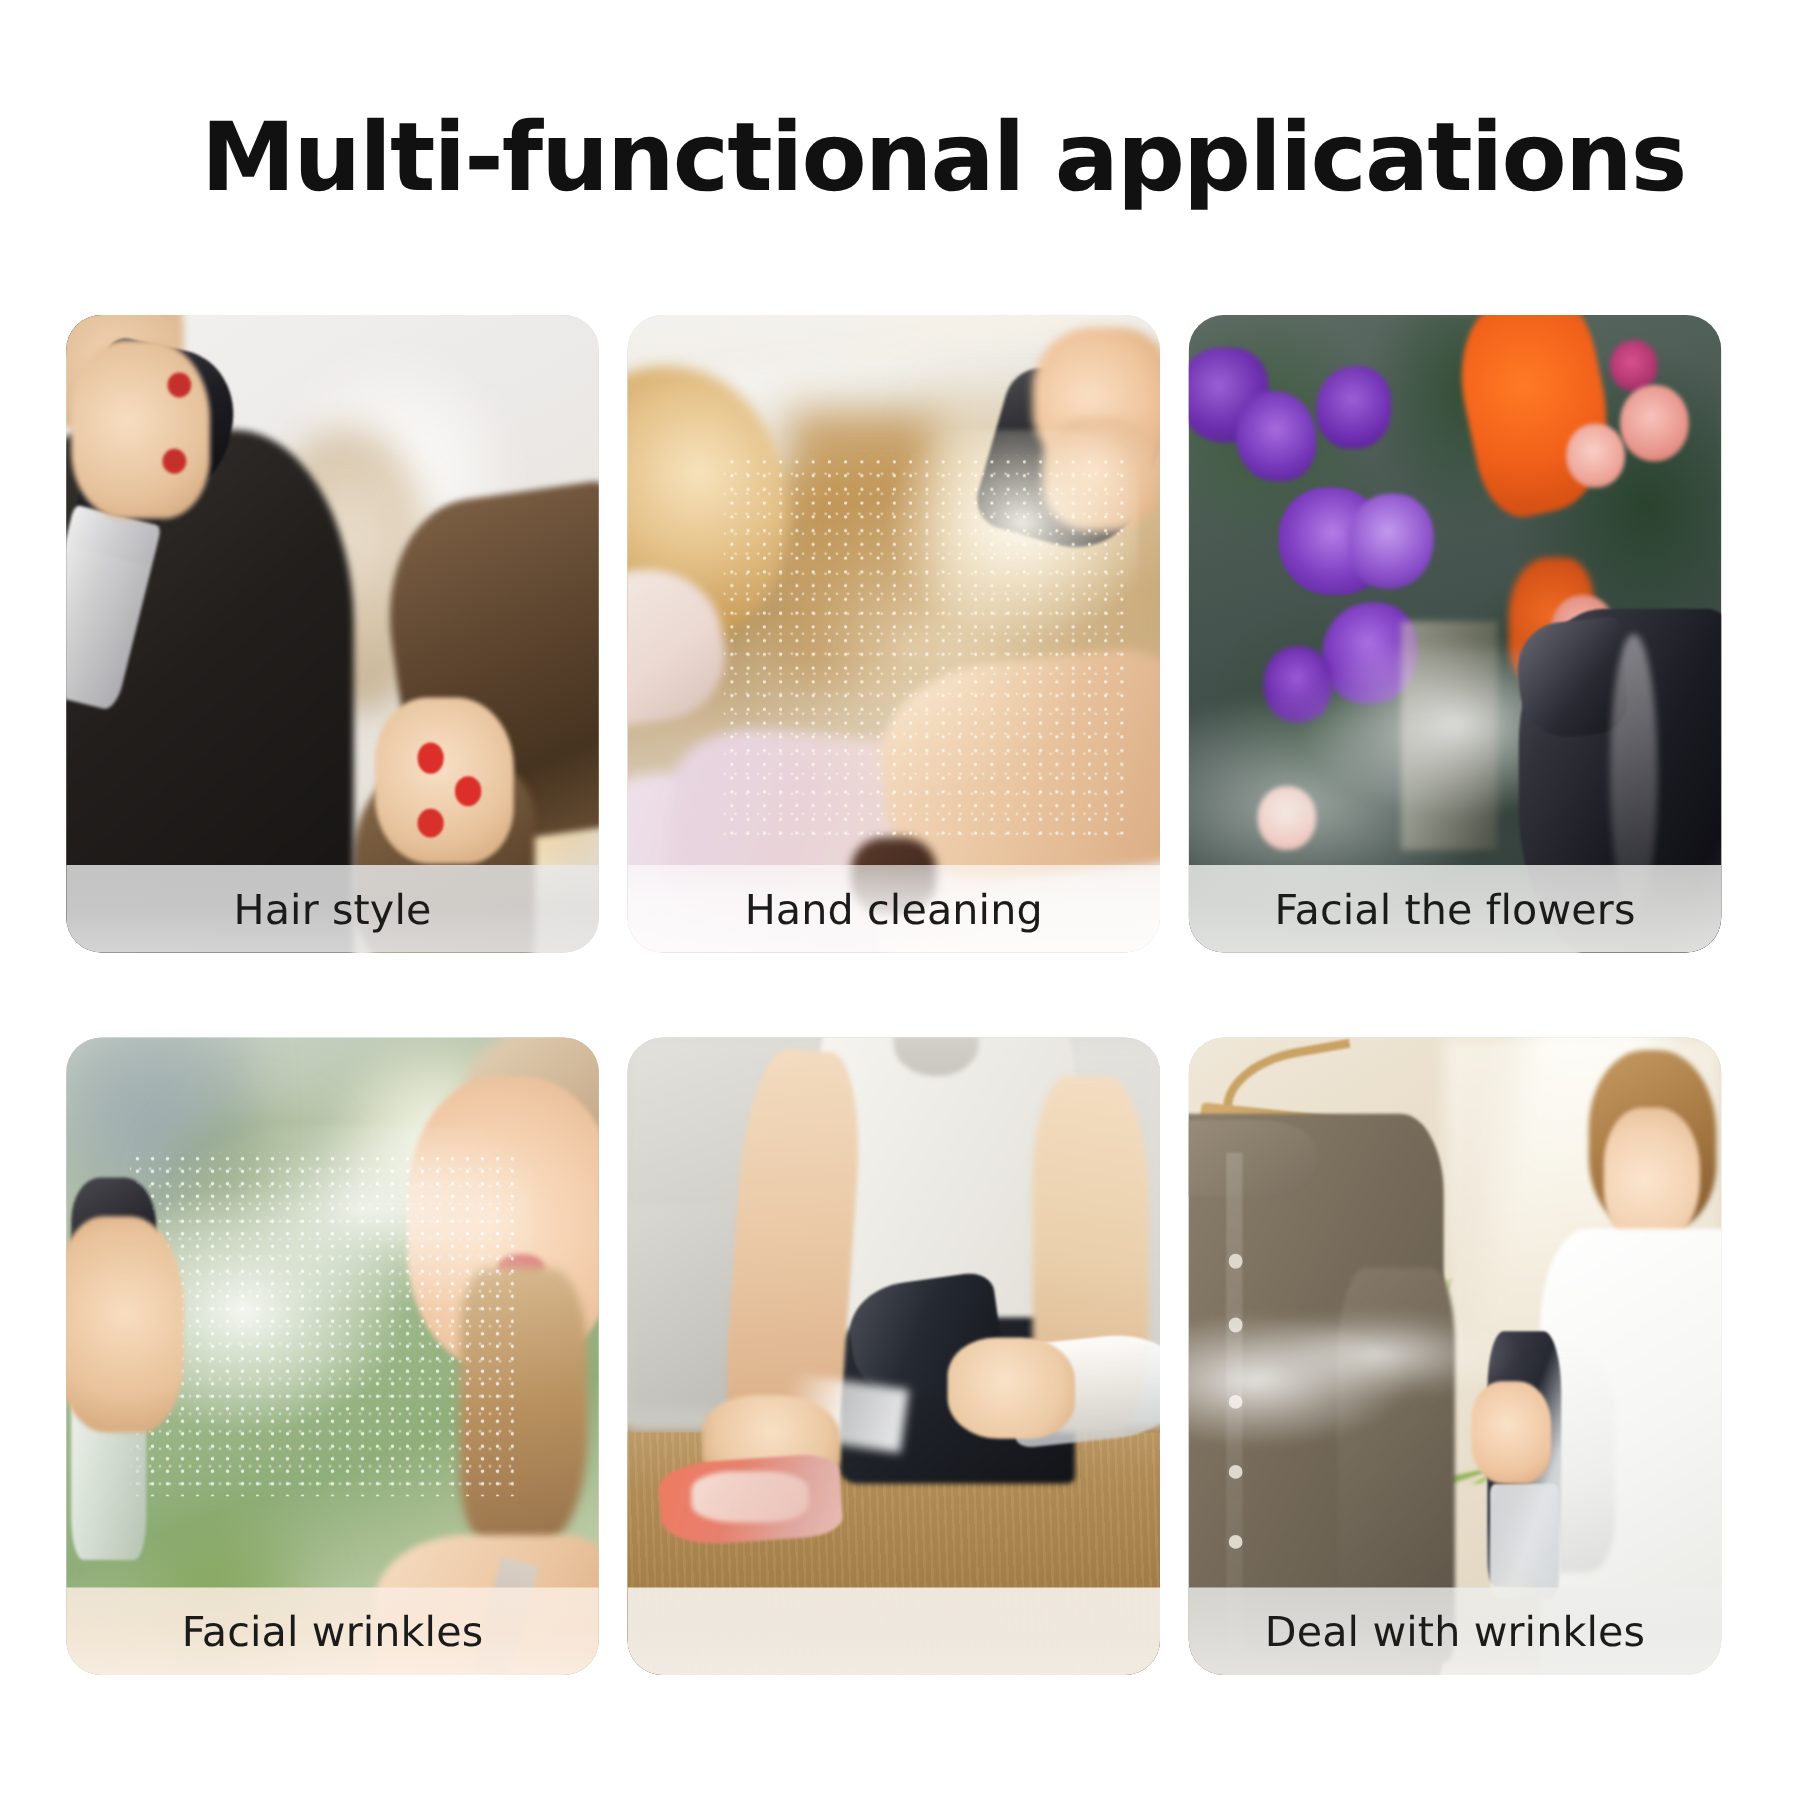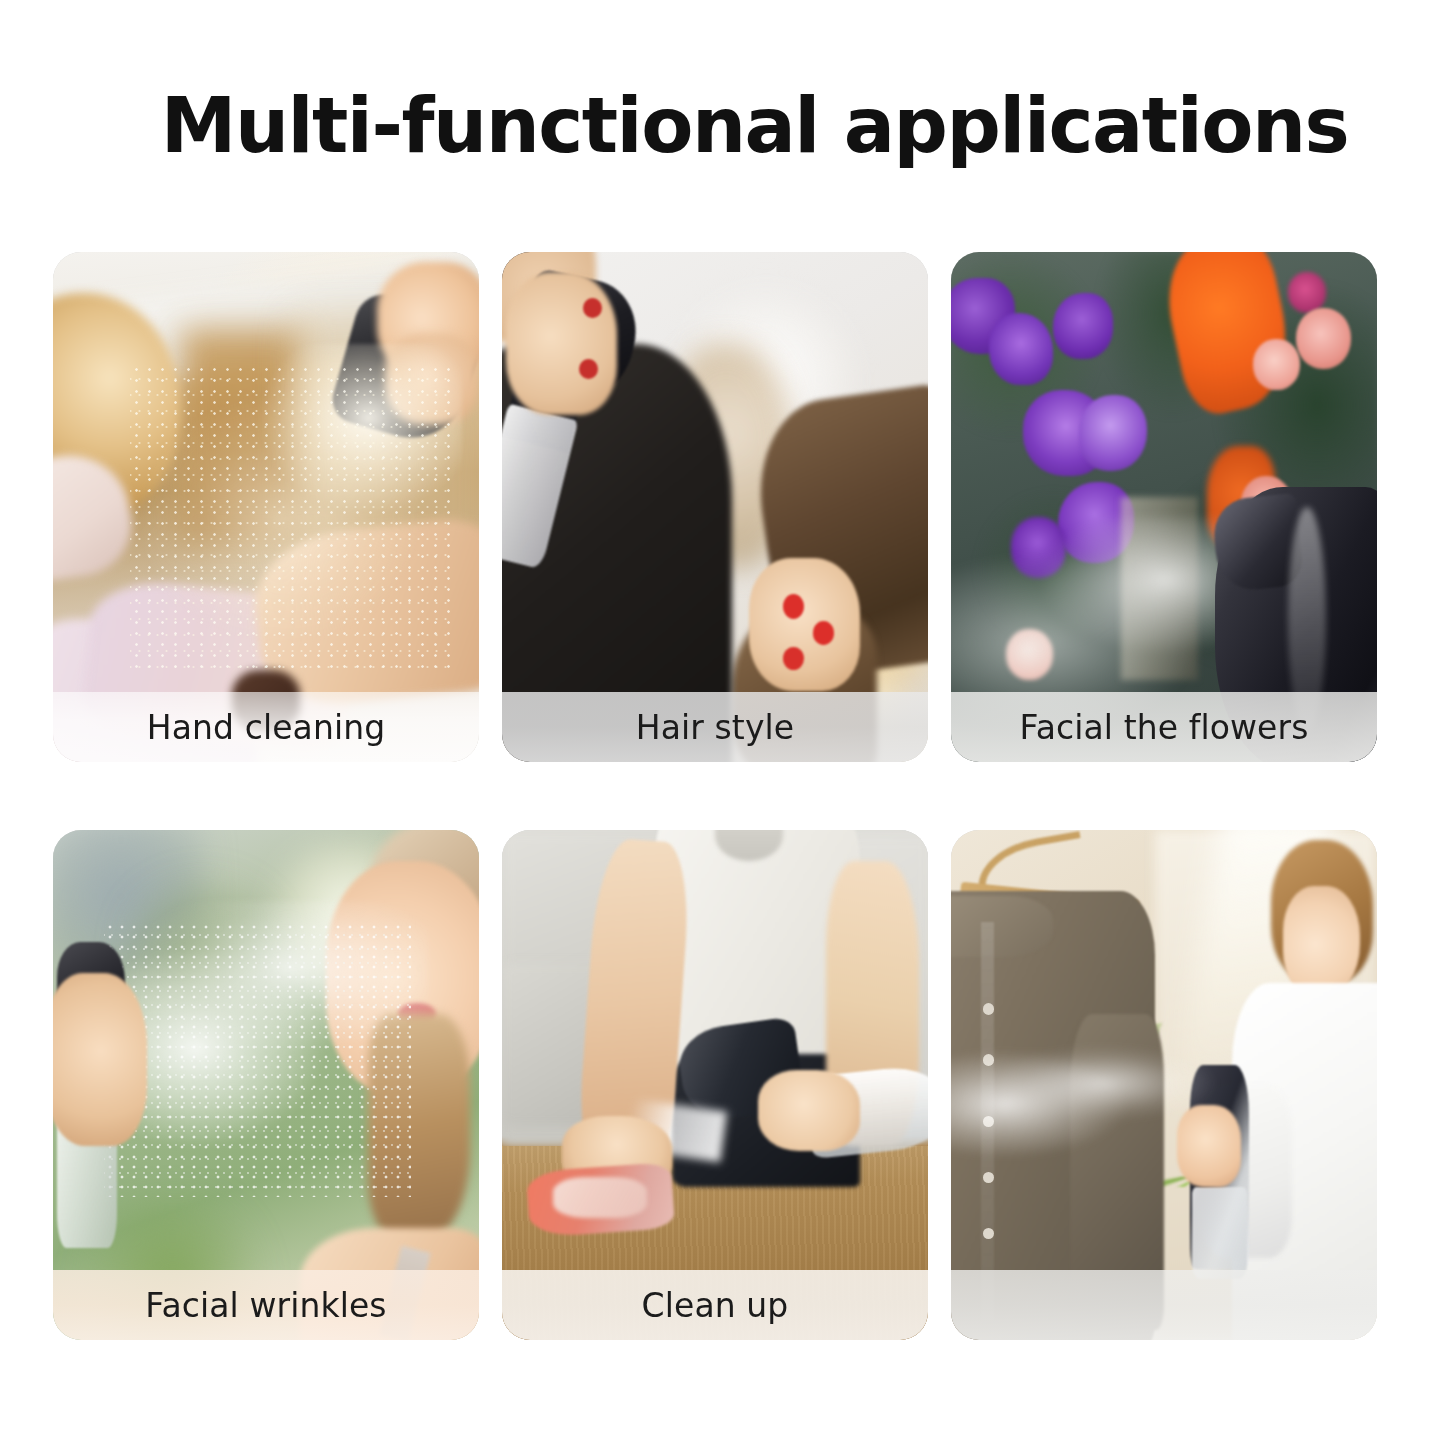--- a/index.html
+++ b/index.html
@@ -804,43 +804,20 @@
   .t6-cap-scrim {
     background: linear-gradient(180deg, rgba(238,238,236,0.80) 0%, rgba(236,236,234,0.86) 50%, rgba(240,240,238,0.9) 100%);
   }
 </style>
 </head>
 <body>
 
 <div class="page-title">Multi-functional applications</div>
 
 <div class="grid">
-
-  <div class="tile">
-    <div class="photo">
-      <div class="layer t1-bg"></div>
-      <div class="layer t1-roofline"></div>
-      <div class="layer t1-wallA"></div>
-      <div class="layer t1-wallB"></div>
-      <div class="layer t1-hair"></div>
-      <div class="layer t1-head"></div>
-      <div class="layer t1-mask"></div>
-      <div class="layer t1-sleeve"></div>
-      <div class="layer t1-armlow2"></div>
-      <div class="layer t1-armlow"></div>
-      <div class="layer t1-cuff"></div>
-      <div class="layer t1-bottle"></div>
-      <div class="layer t1-handtop"></div>
-      <div class="layer t1-handtop2"></div>
-      <div class="layer t1-mist"></div>
-      <div class="layer t1-spec"></div>
-    </div>
-    <div class="cap-scrim t1-cap-scrim"></div>
-    <div class="caption">Hand cleaning</div>
-  </div>
 
   <div class="tile">
     <div class="photo">
       <div class="layer t2-bg"></div>
       <div class="layer t2-bokehA"></div>
       <div class="layer t2-bgperson"></div>
       <div class="layer t2-bokehB"></div>
       <div class="layer t2-bokehC"></div>
       <div class="layer t2-hairstrand"></div>
       <div class="layer t2-hairstrand2"></div>
@@ -853,20 +830,43 @@
       <div class="layer t2-hand"></div>
       <div class="layer t2-nailA"></div>
       <div class="layer t2-nailB"></div>
       <div class="layer t2-hand2"></div>
       <div class="layer t2-nailC"></div>
       <div class="layer t2-nailD"></div>
       <div class="layer t2-nailE"></div>
     </div>
     <div class="cap-scrim t2-cap-scrim"></div>
     <div class="caption">Hair style</div>
+  </div>
+
+  <div class="tile">
+    <div class="photo">
+      <div class="layer t1-bg"></div>
+      <div class="layer t1-roofline"></div>
+      <div class="layer t1-wallA"></div>
+      <div class="layer t1-wallB"></div>
+      <div class="layer t1-hair"></div>
+      <div class="layer t1-head"></div>
+      <div class="layer t1-mask"></div>
+      <div class="layer t1-sleeve"></div>
+      <div class="layer t1-armlow2"></div>
+      <div class="layer t1-armlow"></div>
+      <div class="layer t1-cuff"></div>
+      <div class="layer t1-bottle"></div>
+      <div class="layer t1-handtop"></div>
+      <div class="layer t1-handtop2"></div>
+      <div class="layer t1-mist"></div>
+      <div class="layer t1-spec"></div>
+    </div>
+    <div class="cap-scrim t1-cap-scrim"></div>
+    <div class="caption">Hand cleaning</div>
   </div>
 
   <div class="tile">
     <div class="photo">
       <div class="layer t3-bg"></div>
       <div class="layer t3-leafmass"></div>
       <div class="layer t3-orange"></div>
       <div class="layer t3-orange2"></div>
       <div class="layer t3-magenta"></div>
       <div class="layer t3-pinkA"></div>
@@ -929,21 +929,20 @@
       <div class="layer t5-armL"></div>
       <div class="layer t5-sprayer"></div>
       <div class="layer t5-bottle"></div>
       <div class="layer t5-handR"></div>
       <div class="layer t5-jet"></div>
       <div class="layer t5-handL"></div>
       <div class="layer t5-cloth"></div>
       <div class="layer t5-cloth2"></div>
     </div>
     <div class="cap-scrim t5-cap-scrim"></div>
-    <div class="caption">Clean up</div>
   </div>
 
   <div class="tile">
     <div class="photo">
       <div class="layer t6-bg"></div>
       <div class="layer t6-wall"></div>
       <div class="layer t6-lightband"></div>
       <div class="layer t6-palm"></div>
       <div class="layer t6-palm2"></div>
       <div class="layer t6-hanger"></div>
@@ -960,15 +959,16 @@
       <div class="layer t6-woman-hair"></div>
       <div class="layer t6-woman-face"></div>
       <div class="layer t6-woman-top"></div>
       <div class="layer t6-arm"></div>
       <div class="layer t6-bottle"></div>
       <div class="layer t6-bottle-btm"></div>
       <div class="layer t6-hand"></div>
       <div class="layer t6-mist"></div>
     </div>
     <div class="cap-scrim t6-cap-scrim"></div>
+    <div class="caption">Deal with wrinkles</div>
   </div>
 
 </div>
 
 </body></html>

